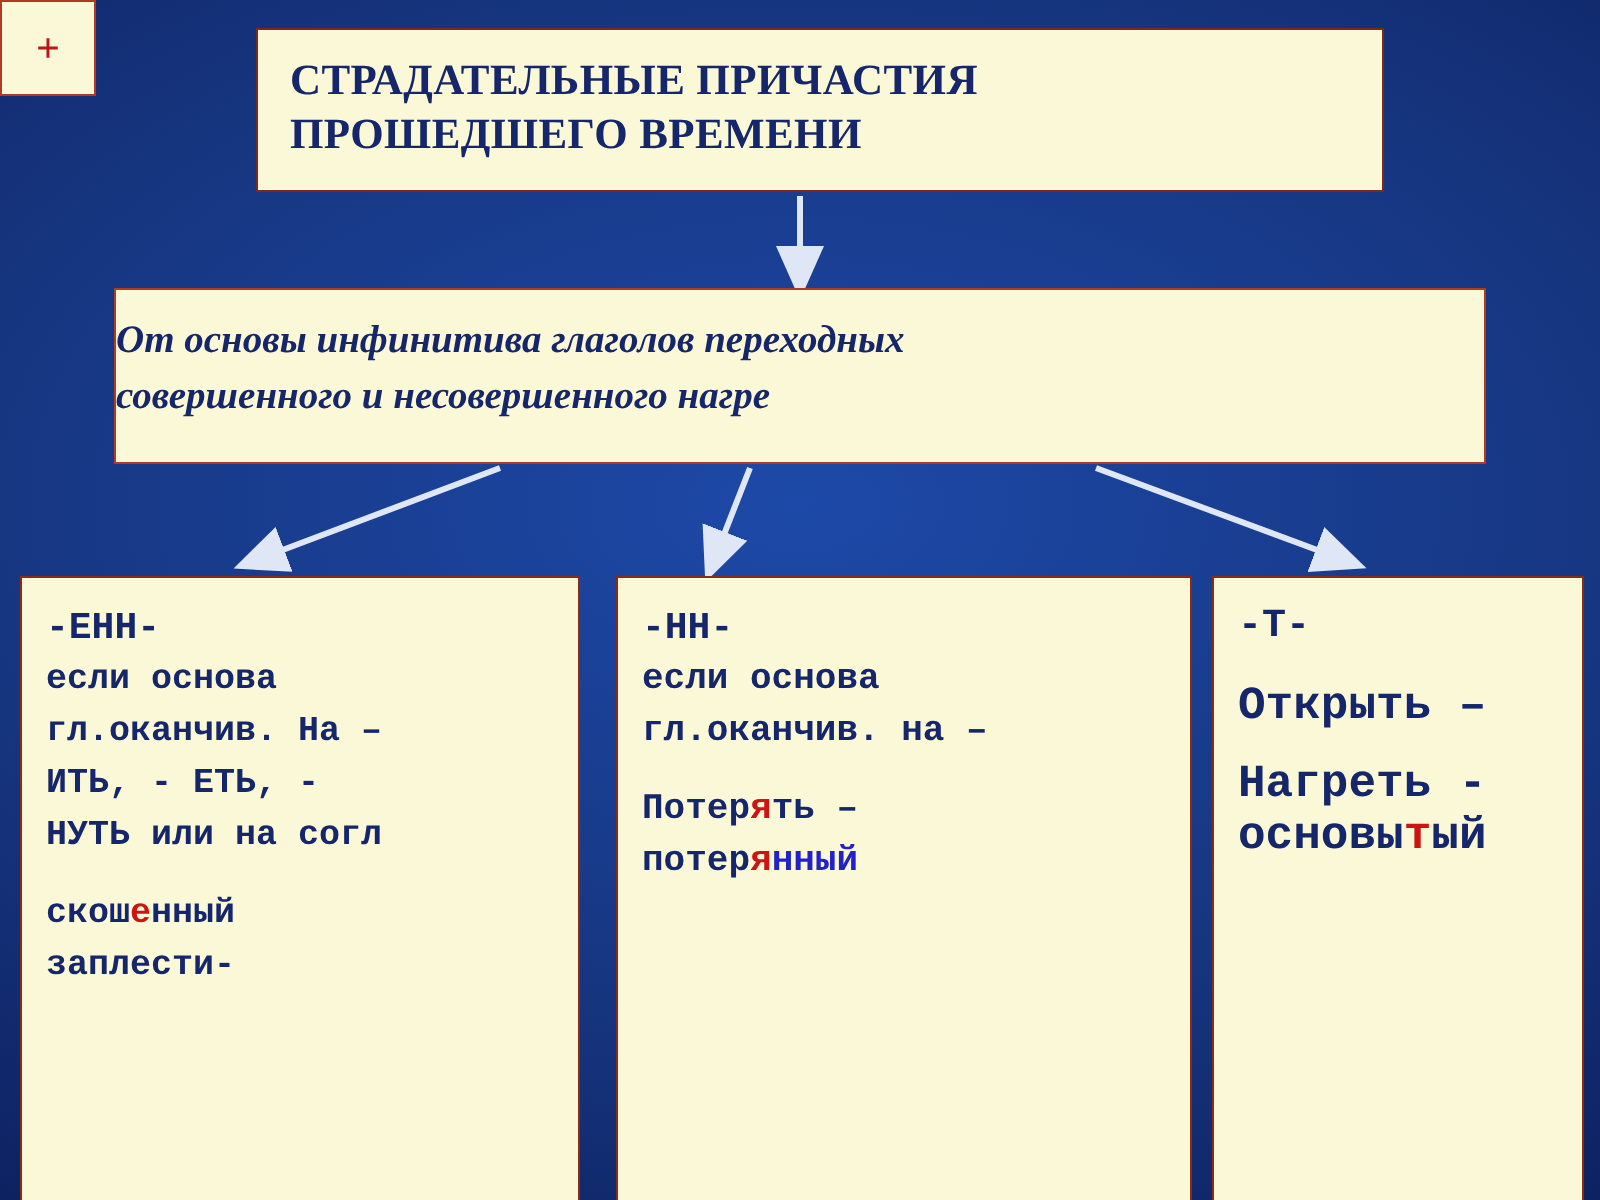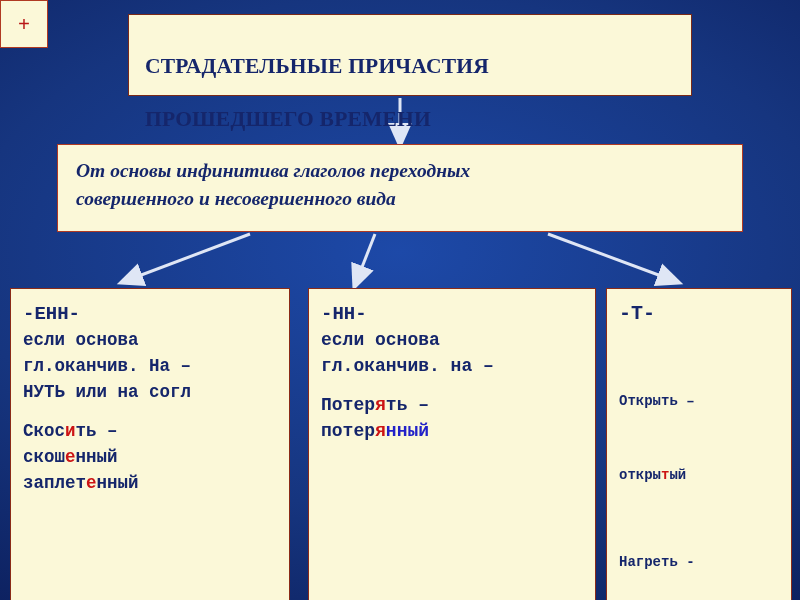--- a/index.html
+++ b/index.html
@@ -38,31 +38,30 @@
     height: 82px;
     border: 1px solid #7a2a18;
     padding: 12px 16px 0 16px;
   }
   #title-box .title-text {
     color: #15266b;
     font-weight: bold;
     font-size: 21.5px;
     line-height: 27px;
     letter-spacing: 0.2px;
-    margin-top: 26px;
   }
 
   
   #subtitle-box {
     left: 57px;
     top: 144px;
     width: 686px;
     height: 88px;
     border: 1px solid #b03a22;
-    padding: 12px 16px 0 18px;
+    padding: 12px 16px 0 0;
   }
   #subtitle-box .sub-text {
     color: #15266b;
     font-weight: bold;
     font-style: italic;
     font-size: 19.5px;
     line-height: 28px;
   }
 
   
@@ -104,21 +103,21 @@
   }
   .col .line {
     color: #15266b;
     font-weight: bold;
     font-size: 18px;
     line-height: 26px;
     white-space: nowrap;
   }
   #col-1 .line { font-size: 17.5px; }
   #col-3 .head { font-size: 20px; }
-  #col-3 .line { font-size: 14px; margin-top: 48px; }
+  #col-3 .line { font-size: 23px; }
   .gap { height: 13px; }
   .red { color: #cc1414; }
   .blue { color: #2222c8; }
 
   
   #arrows {
     position: absolute;
     left: 0;
     top: 0;
     width: 800px;
@@ -147,51 +146,50 @@
     <line x1="548" y1="234" x2="672" y2="280" stroke="#dfe6f5" stroke-width="3" marker-end="url(#ah)"></line>
   </svg>
 
   <div class="box" id="title-box">
     <div class="title-text">СТРАДАТЕЛЬНЫЕ ПРИЧАСТИЯ</div>
     <div class="title-text">ПРОШЕДШЕГО ВРЕМЕНИ</div>
   </div>
 
   <div class="box" id="subtitle-box">
     <div class="sub-text">От основы инфинитива глаголов переходных</div>
-    <div class="sub-text">совершенного и несовершенного вида</div>
+    <div class="sub-text">совершенного и несовершенного нагре</div>
   </div>
 
   <div id="plus-box">
     <span class="plus">+</span>
   </div>
 
   <div class="box col" id="col-1">
     <div class="head">-ЕНН-</div>
     <div class="line">если основа</div>
     <div class="line">гл.оканчив.  На –</div>
+    <div class="line">ИТЬ, -   ЕТЬ, -</div>
     <div class="line">НУТЬ или на согл</div>
     <div class="gap"></div>
-    <div class="line"><span>Скос</span><span class="red">и</span><span>ть –</span></div>
     <div class="line"><span>скош</span><span class="red">е</span><span>нный</span></div>
-    <div class="line"><span>заплет</span><span class="red">е</span><span>нный</span></div>
+    <div class="line"><span>заплести-</span><span class="red"></span><span></span></div>
   </div>
 
   <div class="box col" id="col-2">
     <div class="head">-НН-</div>
     <div class="line">если основа</div>
     <div class="line">гл.оканчив. на –</div>
     <div class="gap"></div>
     <div class="line"><span>Потер</span><span class="red">я</span><span>ть –</span></div>
     <div class="line"><span>потер</span><span class="red">я</span><span class="blue">нный</span></div>
     <div class="gap"></div>
   </div>
 
   <div class="box col" id="col-3">
     <div class="head">-Т-</div>
     <div class="gap"></div>
     <div class="line"><span>Открыть –</span></div>
-    <div class="line"><span>откры</span><span class="red">т</span><span>ый</span></div>
     <div class="gap"></div>
     <div class="line"><span>Нагреть -</span></div>
     <div class="line"><span>основы</span><span class="red">т</span><span>ый</span></div>
   </div>
 
 </div>
 
 </body></html>

